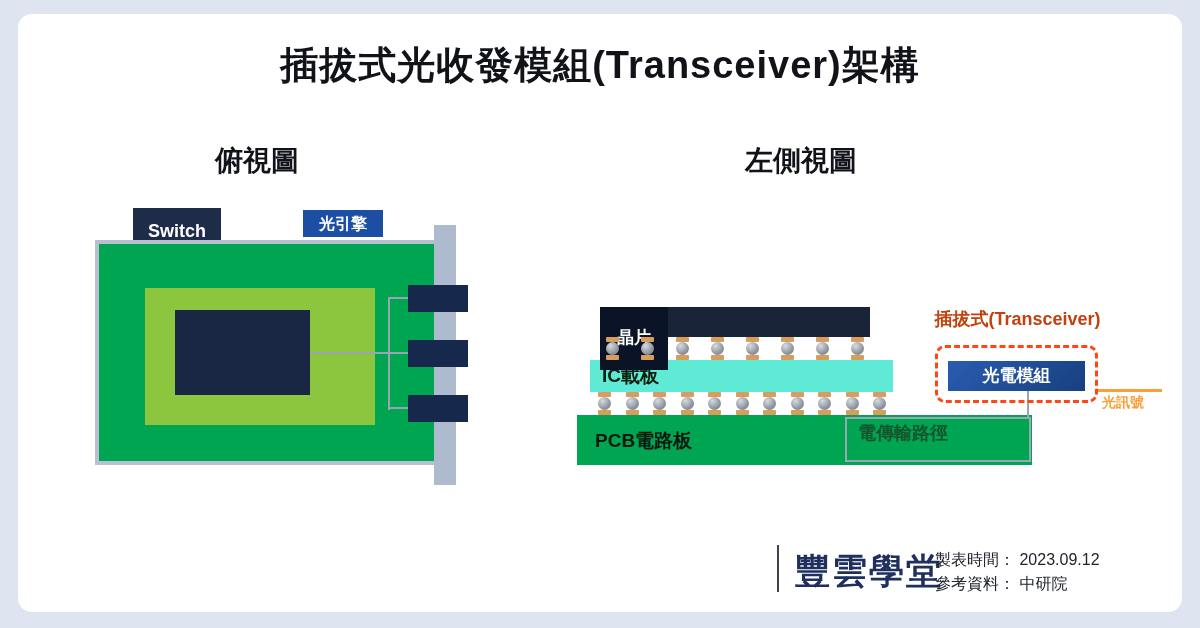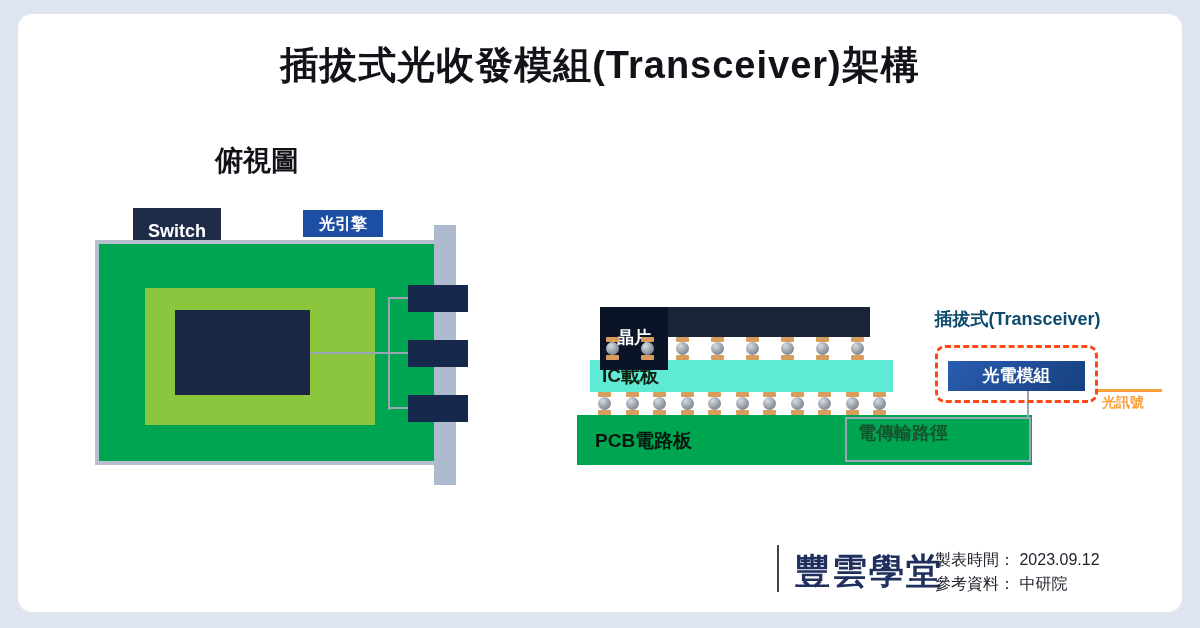--- a/index.html
+++ b/index.html
@@ -52,21 +52,21 @@
   #ic-substrate{left:590px;top:360px;width:303px;height:32px;background:#5eead4;
     color:#10200f;font-size:19px;font-weight:800;line-height:32px;padding-left:12px;
     box-sizing:border-box;z-index:1;}
   #pcb-bar{left:577px;top:415px;width:455px;height:50px;background:#00a551;z-index:0;}
   #pcb-label{left:595px;top:428px;color:#09180f;font-size:19px;font-weight:800;z-index:3;}
   #electrical-path-rect{left:845px;top:417px;width:186px;height:45px;
     border:2px solid #9aa6b6;box-sizing:border-box;background:transparent;z-index:2;}
   #electrical-path-connector{left:1027px;top:391px;width:2px;height:27px;background:#9aa6b6;z-index:2;}
   #electrical-path-label{left:858px;top:421px;color:#14532d;font-size:18px;font-weight:800;z-index:3;}
   #transceiver-title{left:890px;top:307px;width:255px;text-align:center;
-    color:#0c4a6e;font-size:18px;font-weight:800;}
+    color:#c2410c;font-size:18px;font-weight:800;}
   #transceiver-dashed-box{left:935px;top:345px;width:163px;height:58px;
     border:3px dashed #ff4716;border-radius:10px;box-sizing:border-box;z-index:3;}
   #optical-module-box{left:948px;top:361px;width:137px;height:30px;line-height:30px;
     background:linear-gradient(135deg,#2a5cb0,#16407f);color:#fff;text-align:center;
     font-size:17px;font-weight:700;z-index:4;}
   #optical-signal-line{left:1098px;top:389px;width:64px;height:3px;background:#f9a03a;z-index:2;}
   #optical-signal-label{left:1102px;top:394px;color:#f9a03a;font-size:14px;font-weight:800;}
 
   
   #footer-divider{left:777px;top:545px;width:2px;height:47px;background:#3c4250;}
@@ -77,20 +77,21 @@
 </style>
 </head>
 <body>
 
 <div id="canvas">
   <div id="card" class="abs"></div>
 
   <div id="heading-top-view" class="abs section-heading">俯視圖</div>
 
   <div id="main-title" class="abs">插拔式光收發模組(Transceiver)架構</div>
+  <div id="heading-side-view" class="abs section-heading">左側視圖</div>
 
   <div id="switch-label" class="abs">Switch</div>
   <div id="optical-engine-label" class="abs">光引擎</div>
 
   <div id="faceplate" class="abs"></div>
   <div id="switch-board" class="abs"></div>
   <div id="inner-substrate" class="abs"></div>
   <div id="top-chip" class="abs"></div>
 
   <div id="trace-vertical" class="abs trace"></div>

